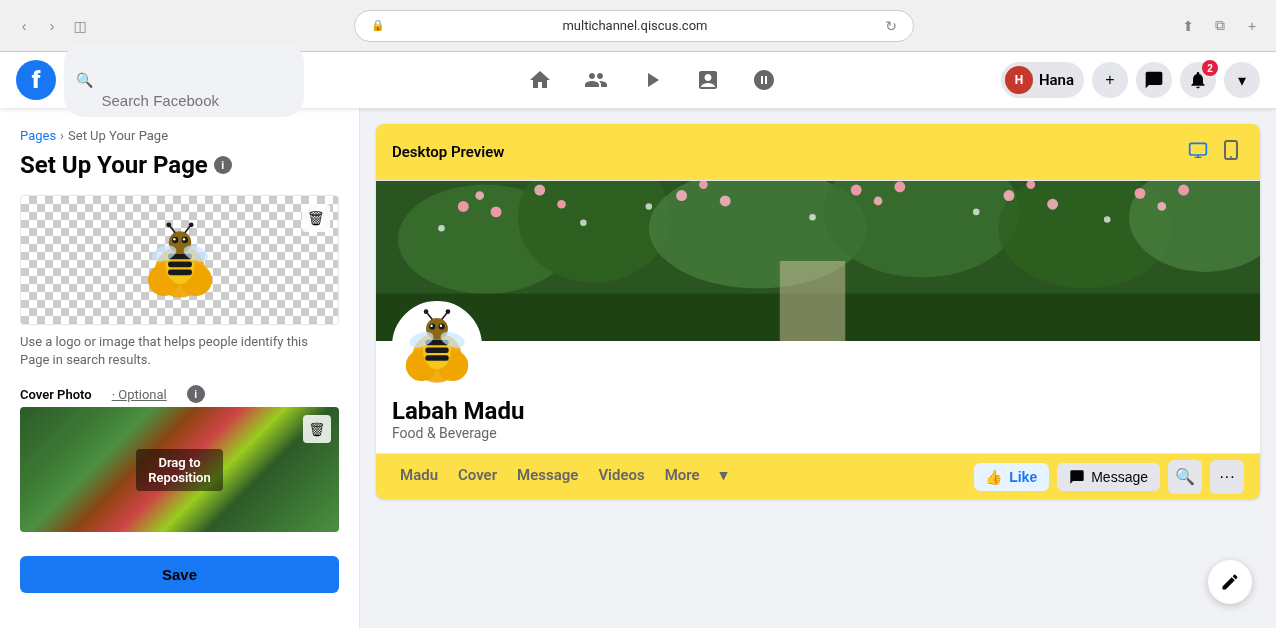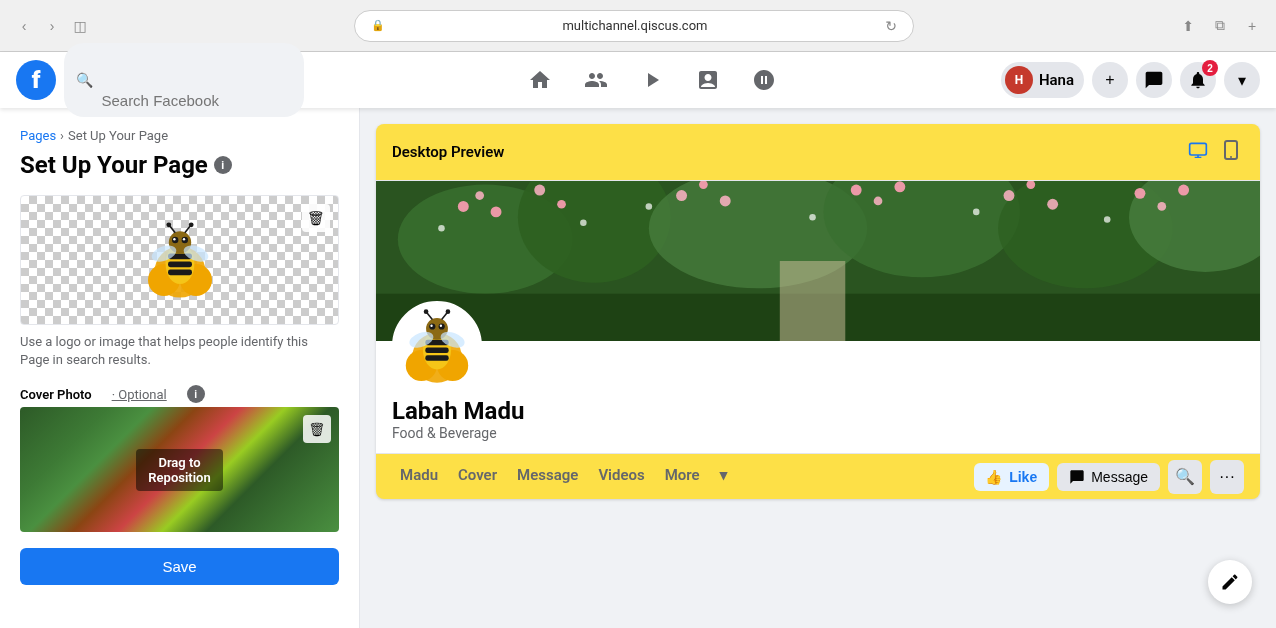--- a/index.html
+++ b/index.html
@@ -273,27 +273,28 @@
       font-weight: 600;
       text-align: center;
       cursor: pointer;
     }
     .cover-hint { font-size: 13px; color: #65676b; }
 
     
     .save-btn {
       width: 100%;
       background: #1877f2;
-      color: #ffffff;
+      color: #000000;
       border: none;
       border-radius: 6px;
       padding: 10px;
       font-size: 15px;
-      font-weight: 400;
-      cursor: pointer;
+      font-weight: 700;
+      cursor: pointer;
+      margin-top: 8px;
     }
 
     
     .preview-area {
       flex: 1;
       padding: 16px;
       overflow-y: auto;
       background: #f0f2f5;
     }
     .desktop-preview-card {

